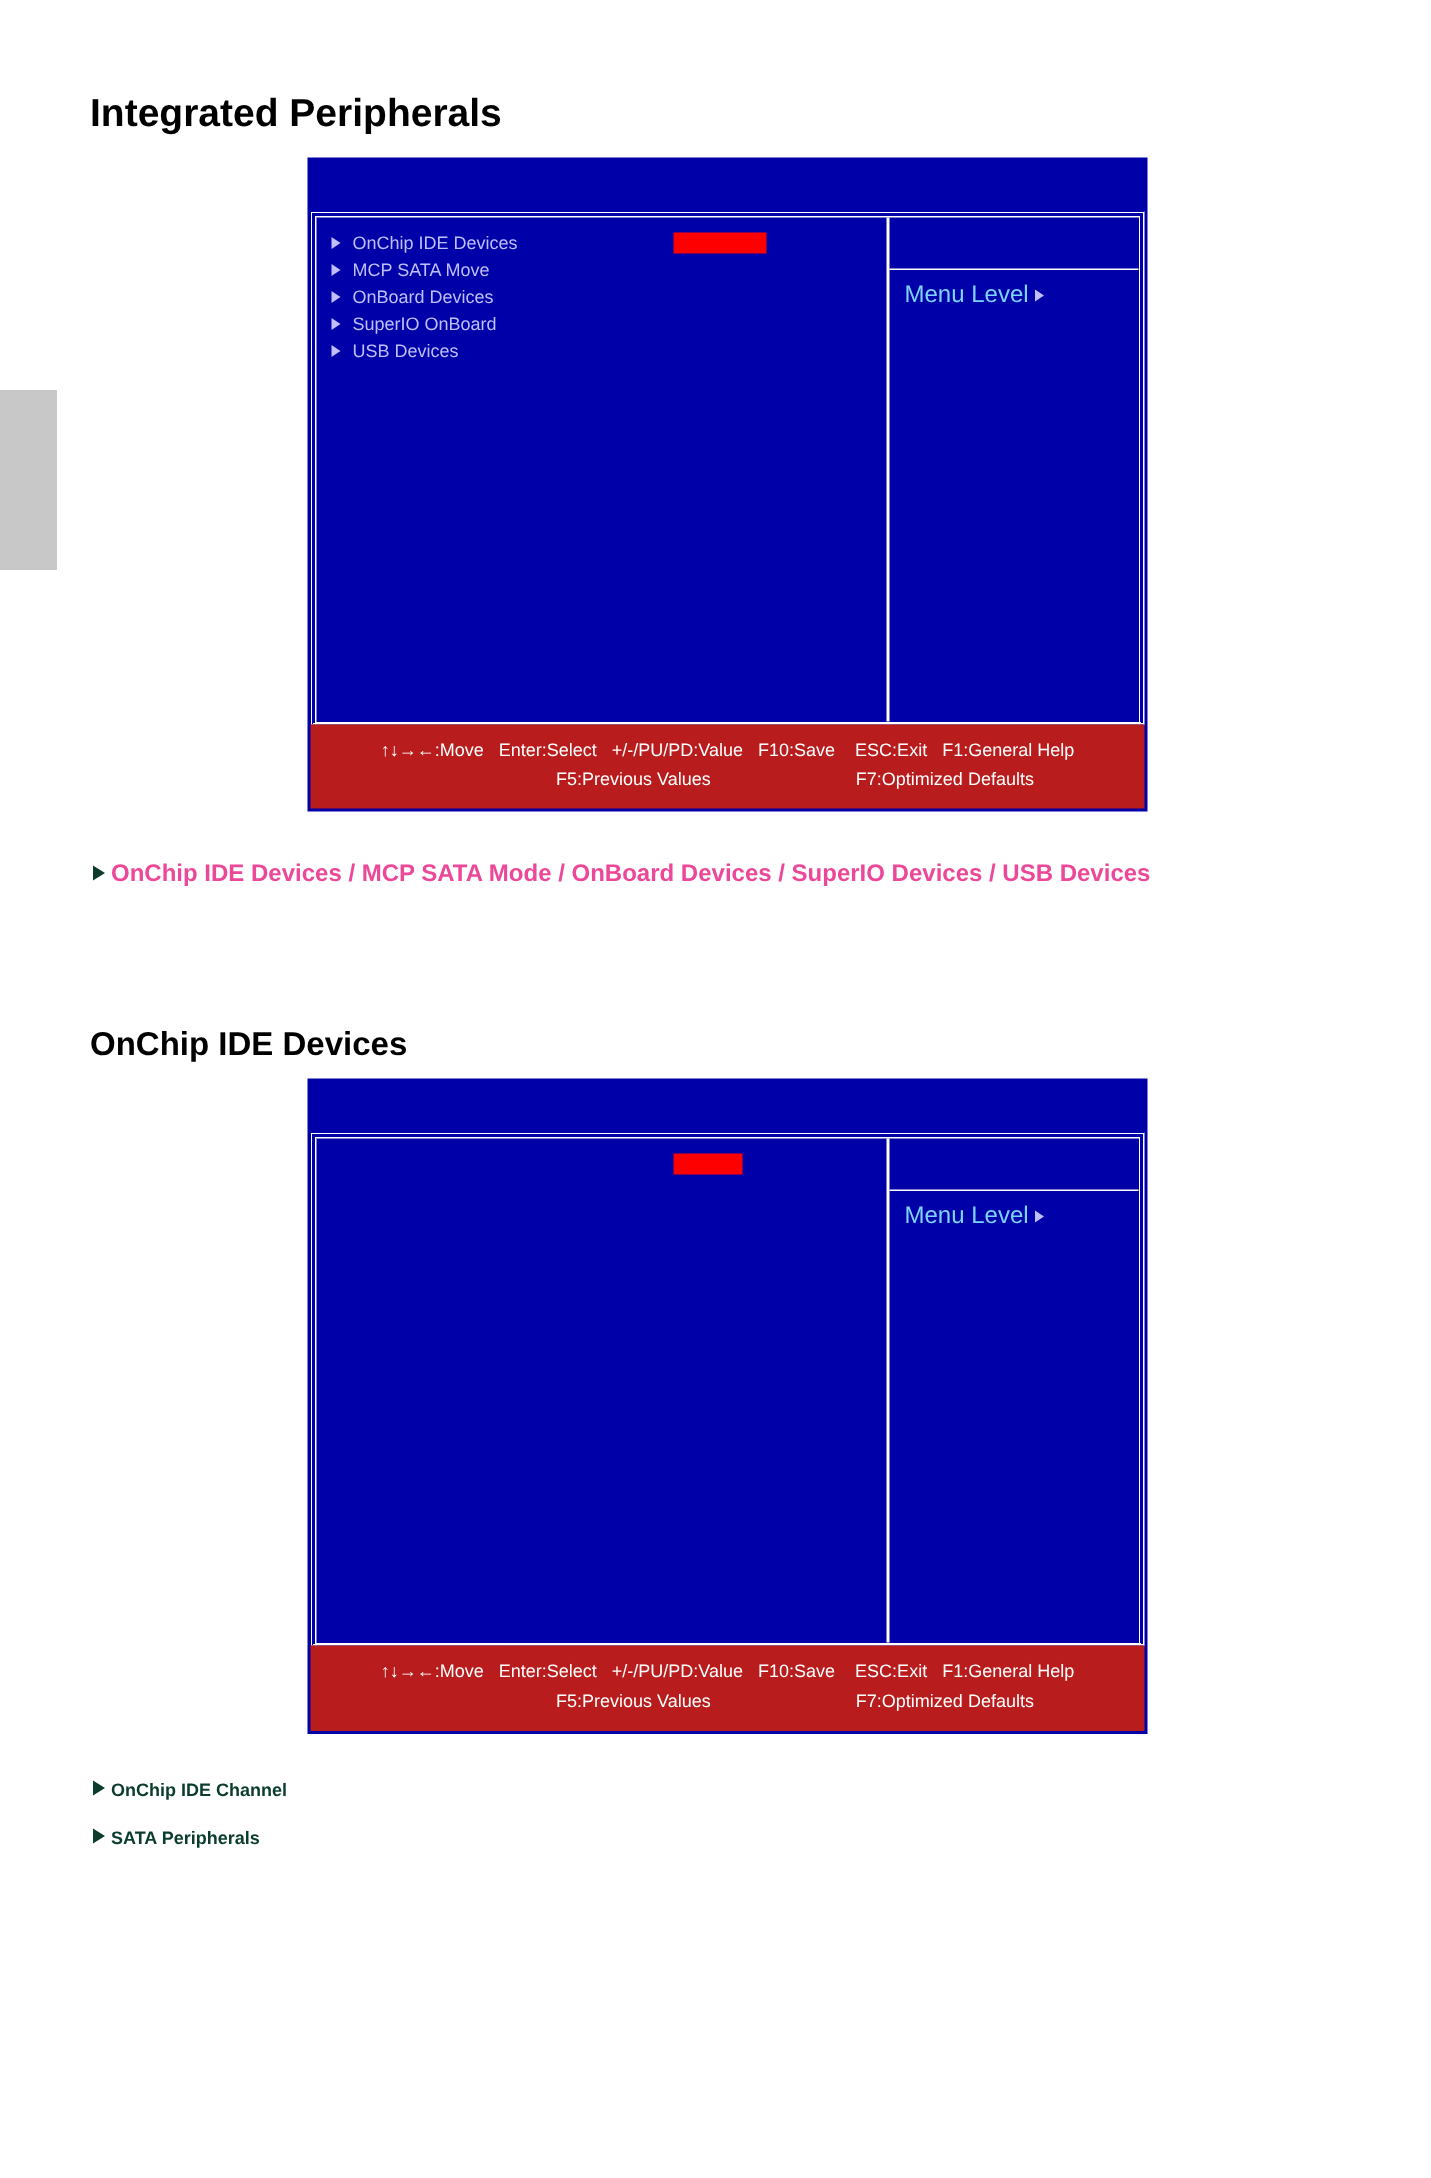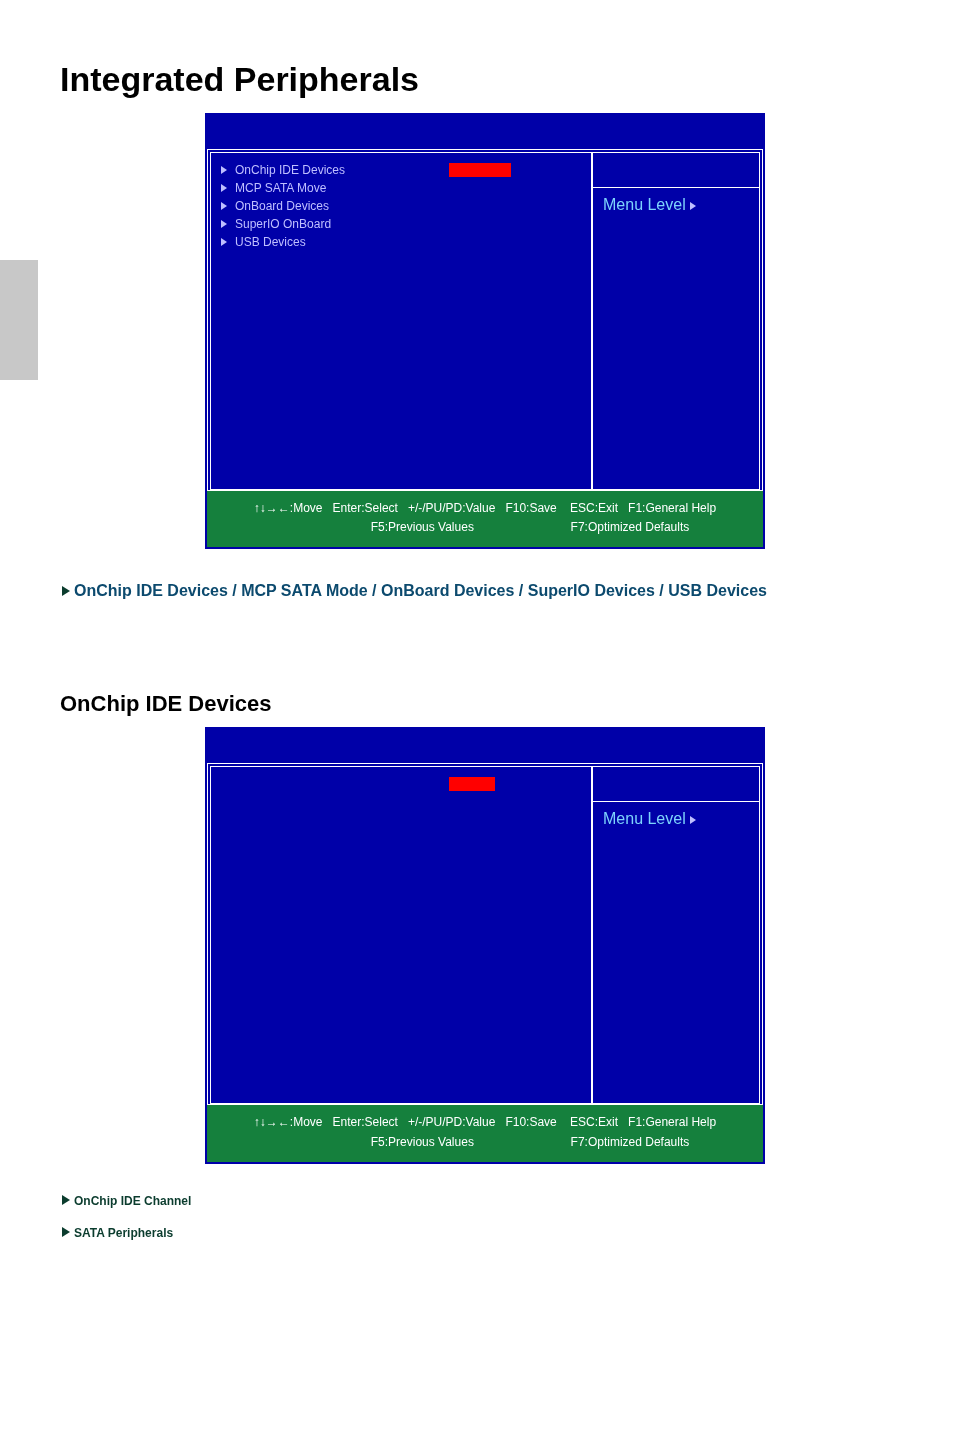--- a/index.html
+++ b/index.html
@@ -13,21 +13,21 @@
   }
   .side-tab {
     position: absolute;
     left: 0;
     top: 260px;
     width: 38px;
     height: 120px;
     background: #c8c8c8;
   }
   h2.page-title {
-    font-size: 34px;
+    font-size: 26px;
     font-weight: bold;
     color: #000;
     margin-bottom: 14px;
   }
   .bios-box {
     width: 560px;
     margin-left: 145px;
     margin-bottom: 30px;
     background: #0000a8;
     color: #fff;
@@ -58,21 +58,21 @@
   }
   .itemhelp-sep {
     border-top: 1px solid #fff;
     margin: 26px -10px 8px -10px;
   }
   .menu-level {
     color: #7dd3fc;
     font-size: 16px;
   }
   .bios-footer {
-    background: #15803d;
+    background: #b91c1c;
     padding: 8px 6px 10px 6px;
     text-align: center;
     color: #fff;
     font-size: 12px;
     line-height: 1.6;
   }
   .list-item {
     display: flex;
     align-items: center;
     gap: 6px;
@@ -98,21 +98,21 @@
     vertical-align: baseline;
   }
   .red-block {
     position: absolute;
     background: #ff0000;
     height: 14px;
   }
   .red1 { left: 238px; top: 10px; width: 62px; }
   .red2 { left: 238px; top: 10px; width: 46px; }
   .sub-desc {
-    color: #0c4a6e;
+    color: #ec4899;
     font-weight: bold;
     font-size: 16px;
     line-height: 1.5;
     padding-left: 24px;
     text-indent: -22px;
     margin-bottom: 30px;
   }
   .sub-desc-spacer { height: 48px; }
   h3.section {
     font-size: 22px;

